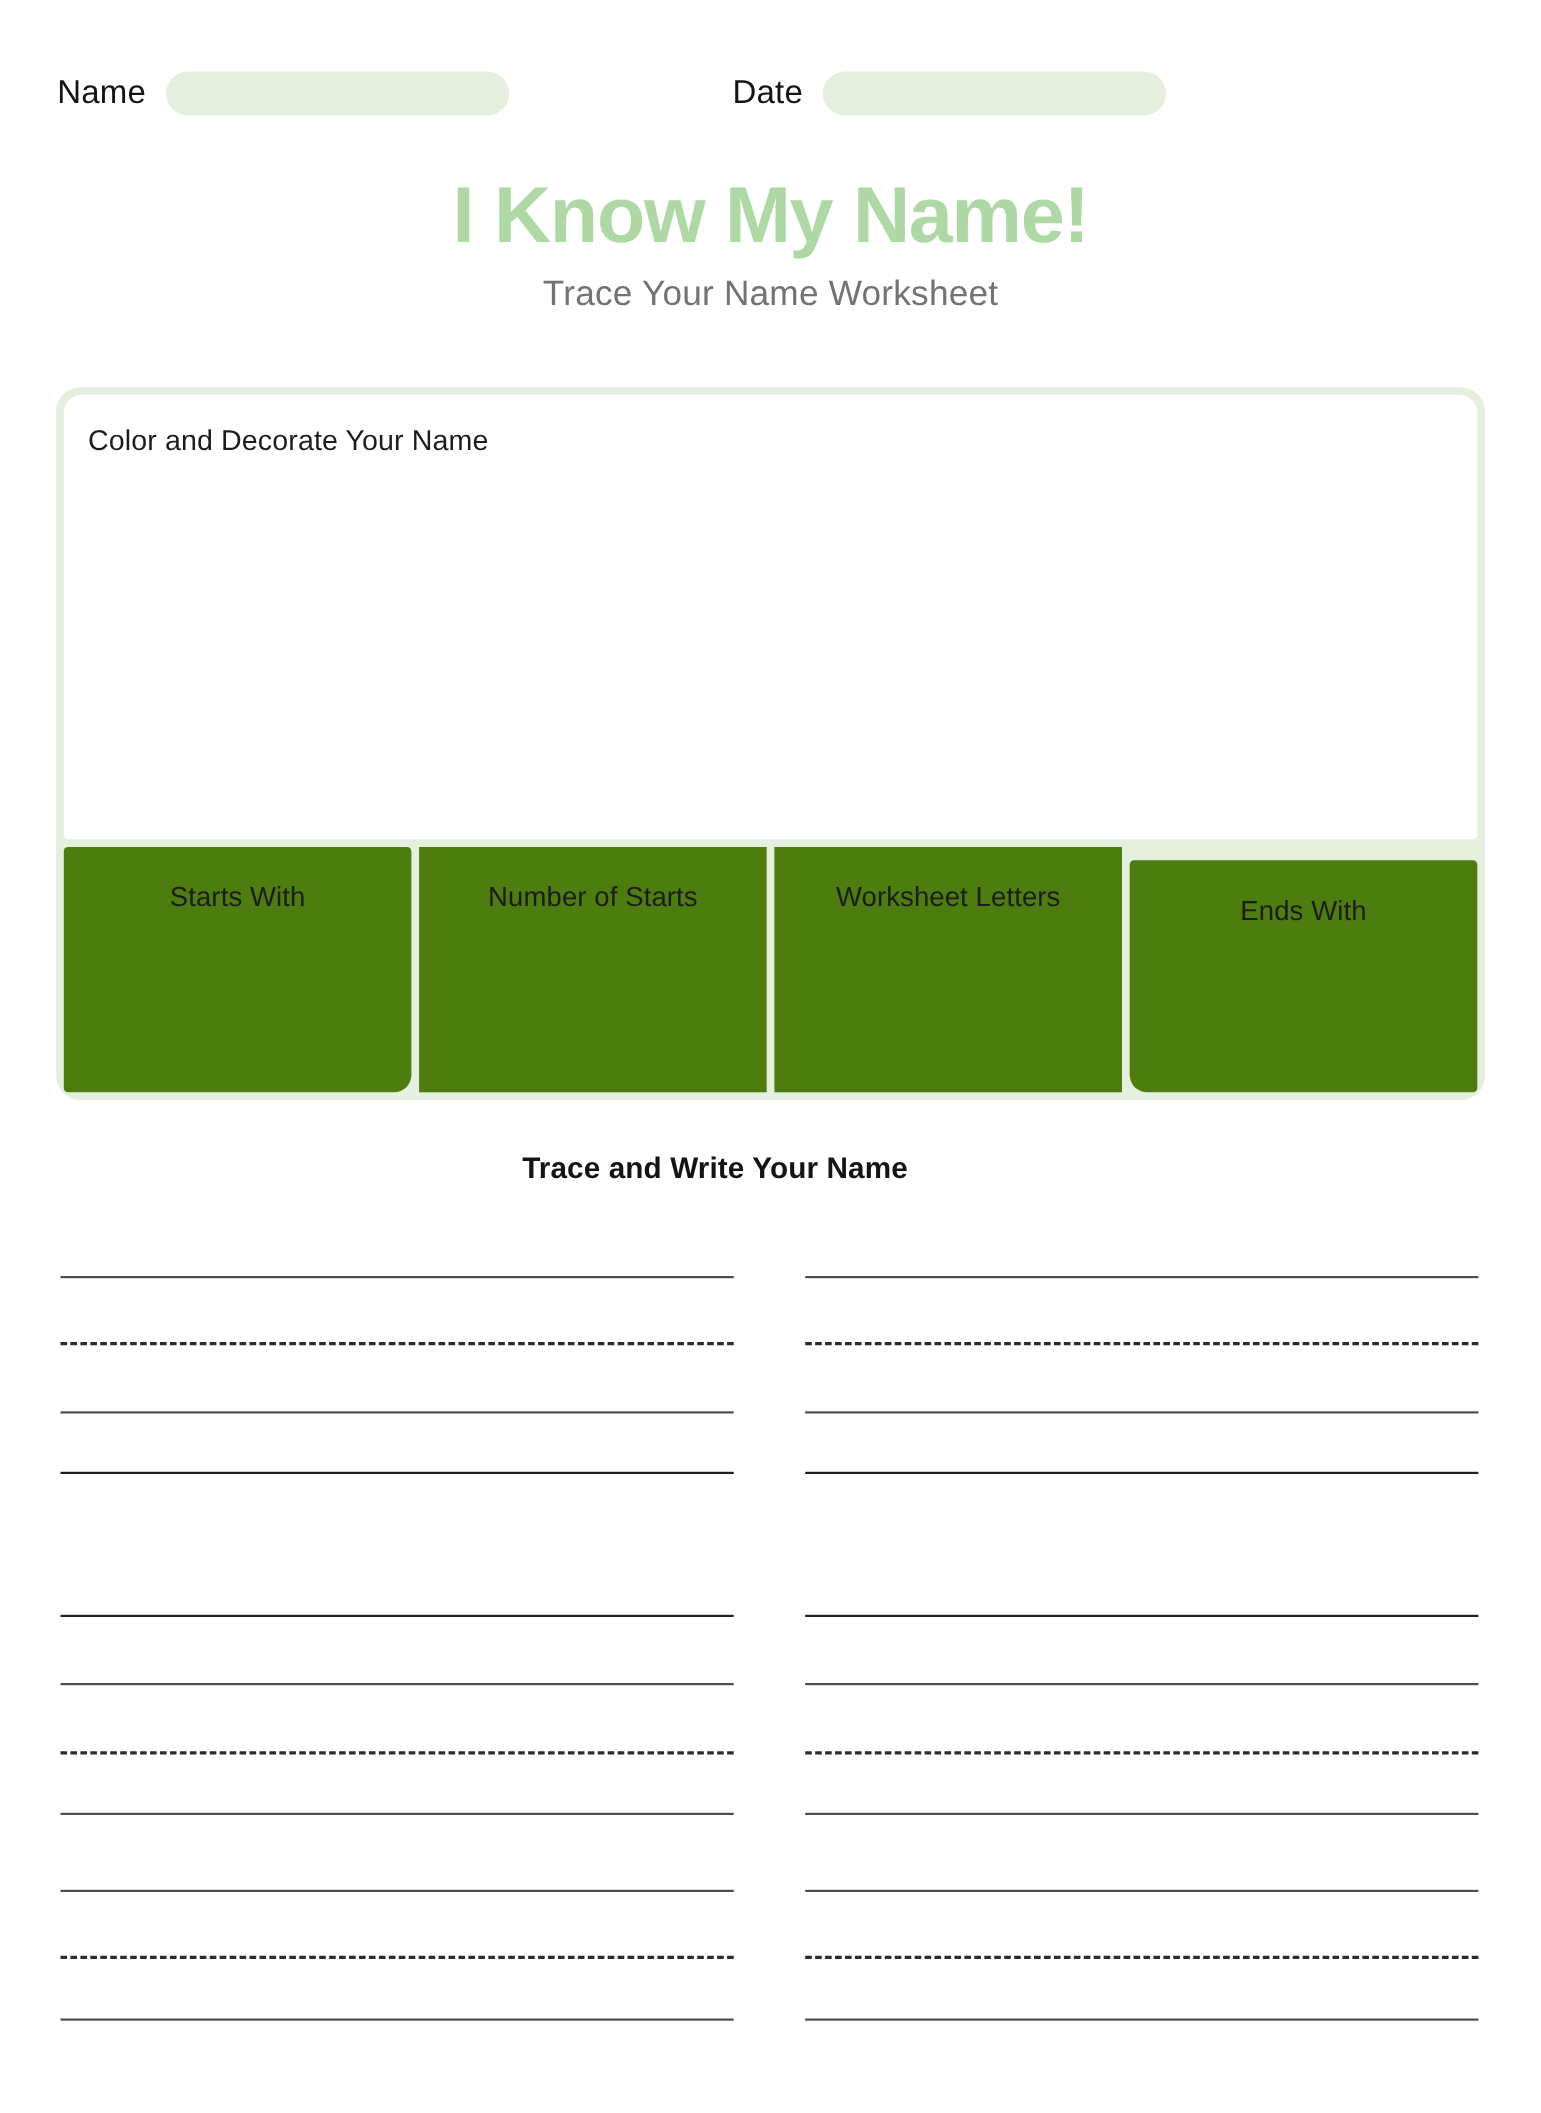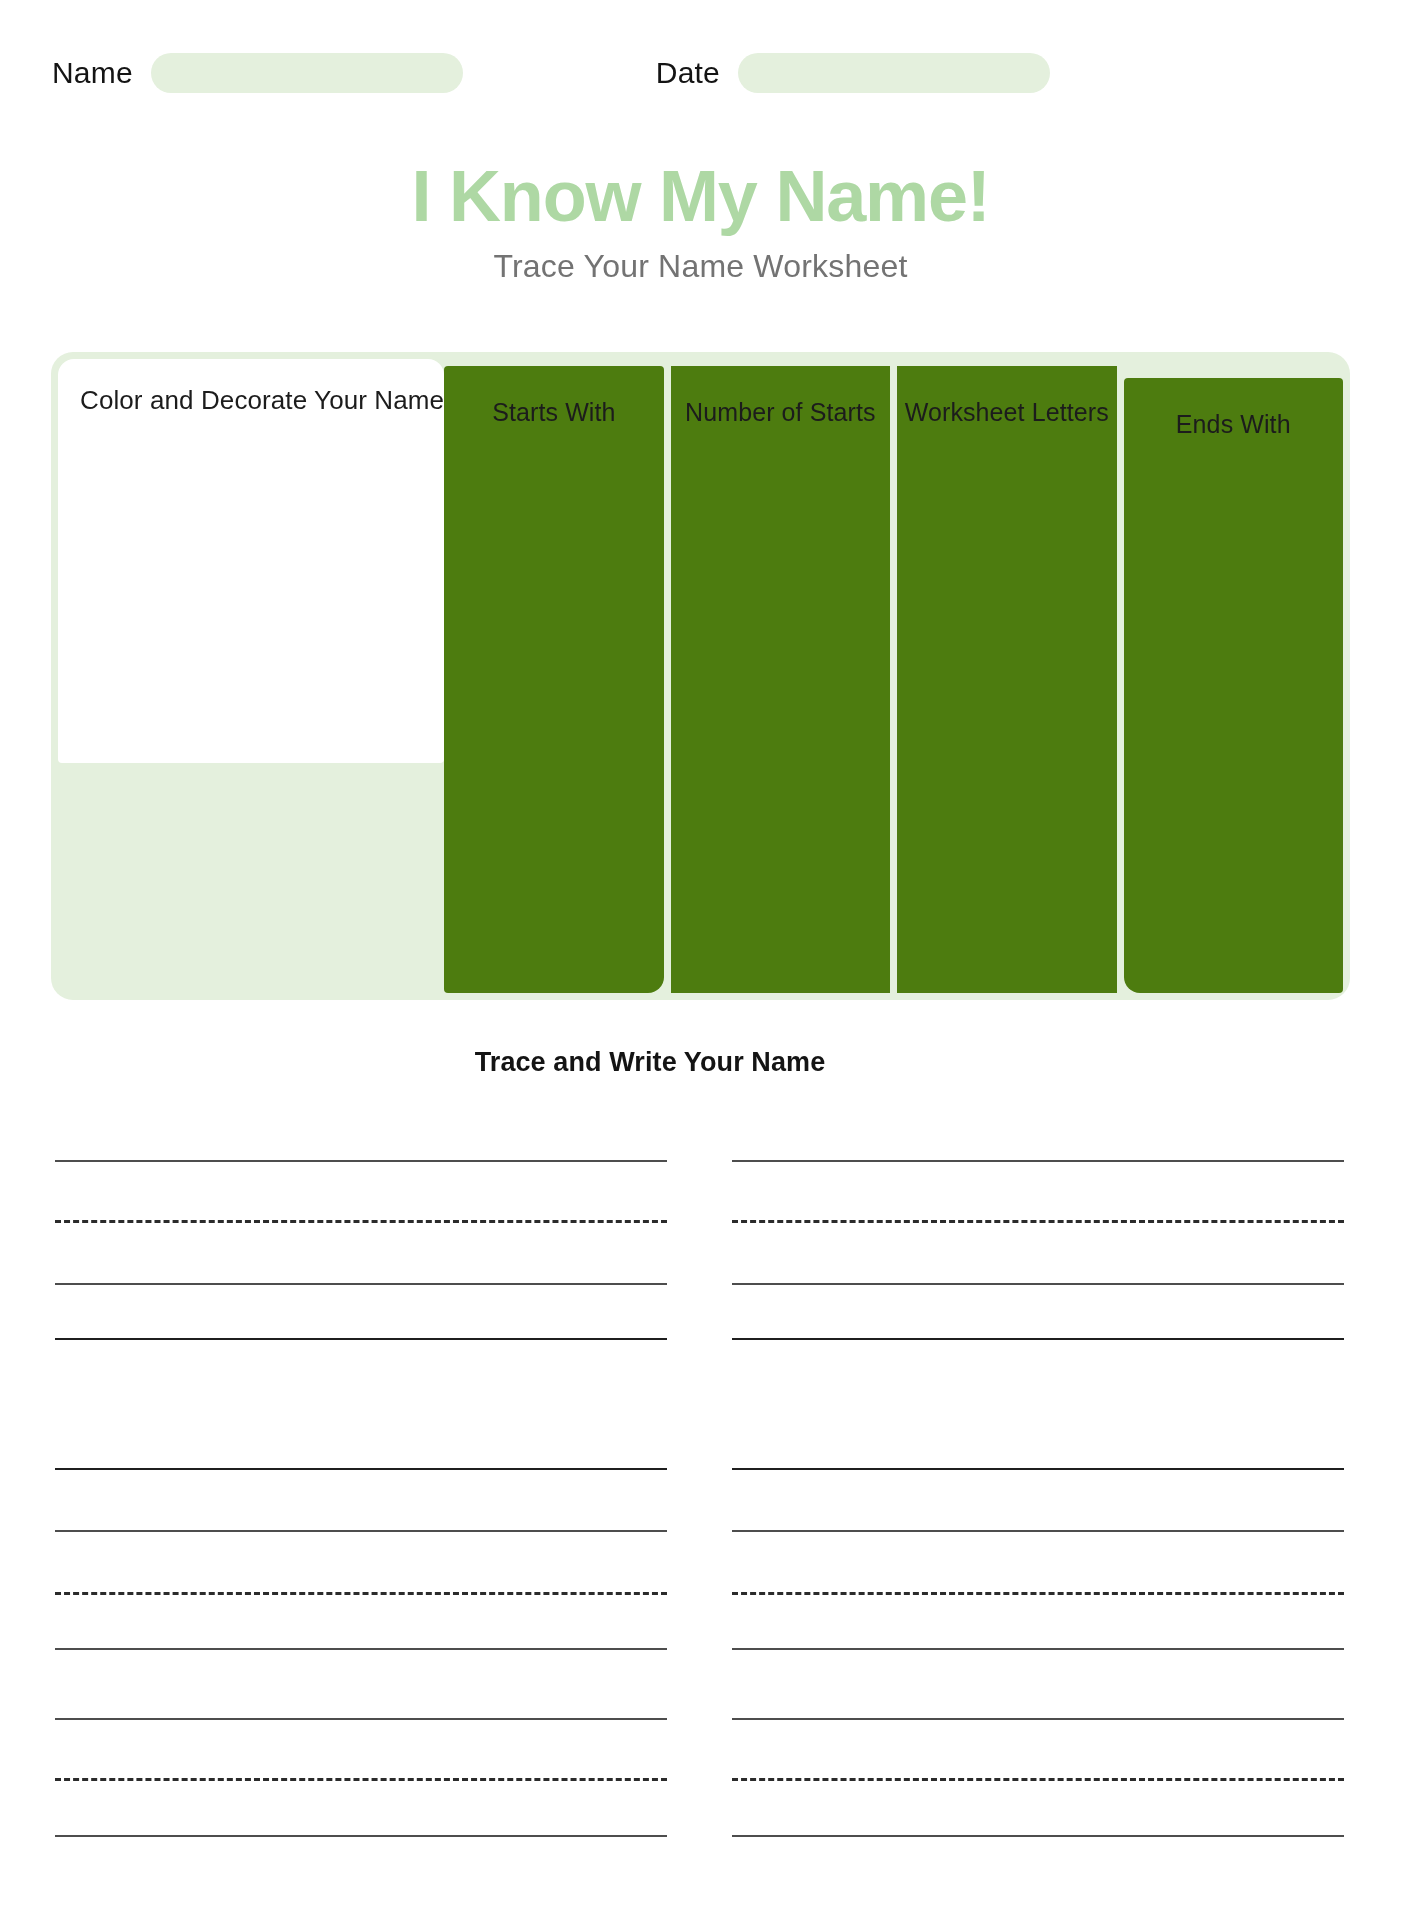--- a/index.html
+++ b/index.html
@@ -12,26 +12,27 @@
     height: 1921px;
     font-family: "Liberation Sans", sans-serif;
     color: #1c1c1c;
     position: relative;
     overflow: hidden;
   }
 
   
   .header-row {
     position: absolute;
-    top: 48px;
+    top: 65px;
     left: 0;
     width: 1401px;
     height: 50px;
     display: flex;
-    align-items: center;
+    align-items: flex-start;
+    gap: 10px;
   }
   .field-group {
     display: flex;
     align-items: center;
   }
   .field-group.name-group { margin-left: 52px; }
   .field-group.date-group { margin-left: 193px; }
 
   .field-label {
     font-size: 30px;
@@ -80,20 +81,21 @@
     position: absolute;
     top: 352px;
     left: 51px;
     width: 1299px;
     height: 648px;
     box-sizing: border-box;
     background: #e4f0dd;
     border-radius: 22px;
     padding: 7px;
     display: flex;
+    flex-direction: column;
   }
   .decorate-area {
     background: #ffffff;
     border-radius: 16px 16px 4px 4px;
     height: 404px;
     box-sizing: border-box;
     padding: 26px 0 0 22px;
     flex: none;
   }
   .decorate-label {

